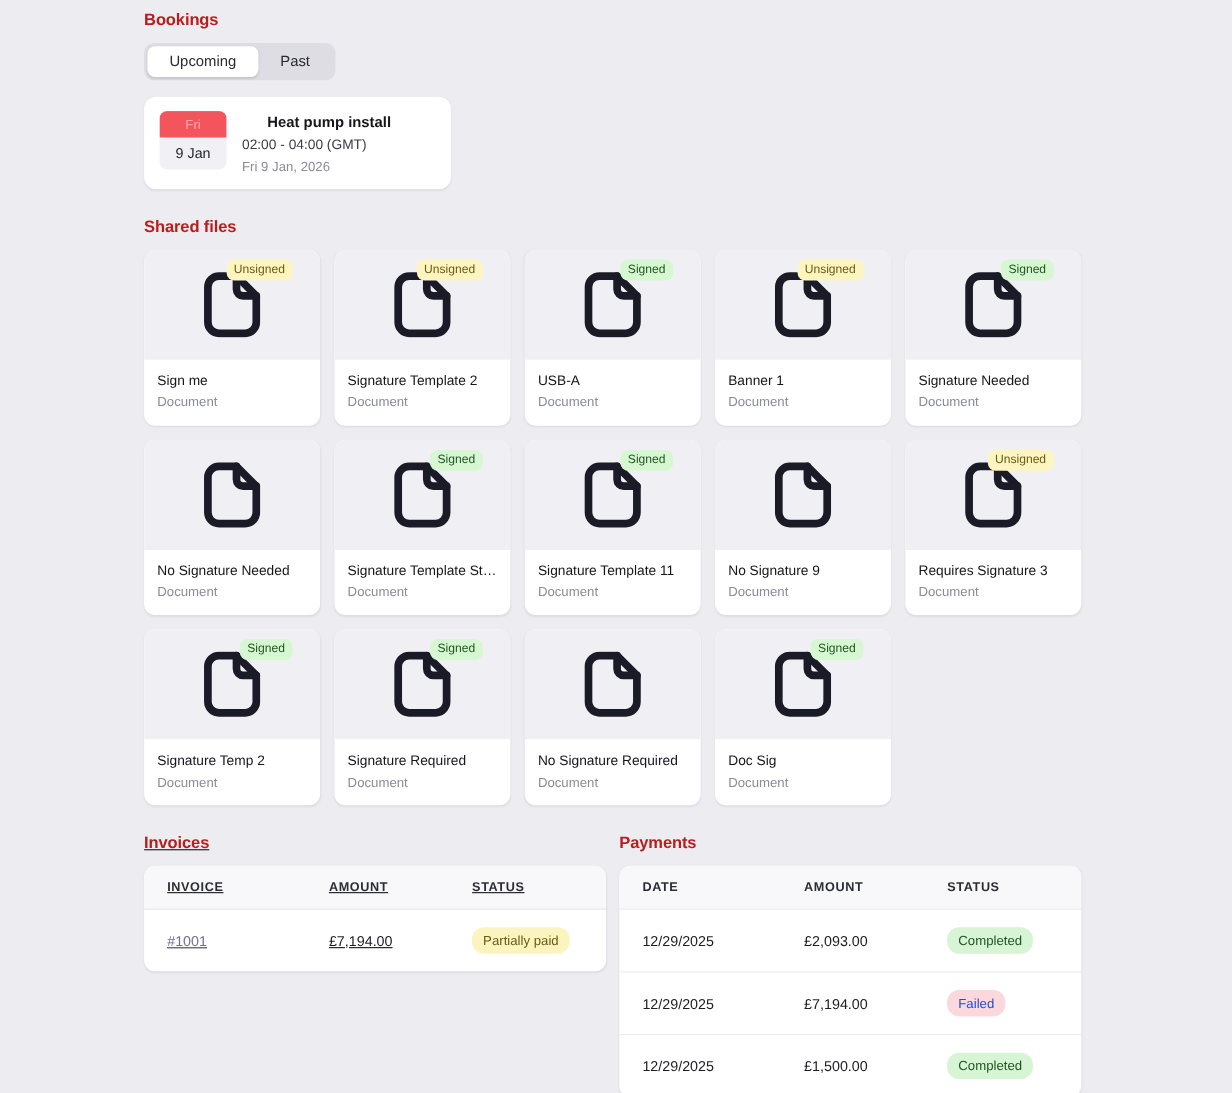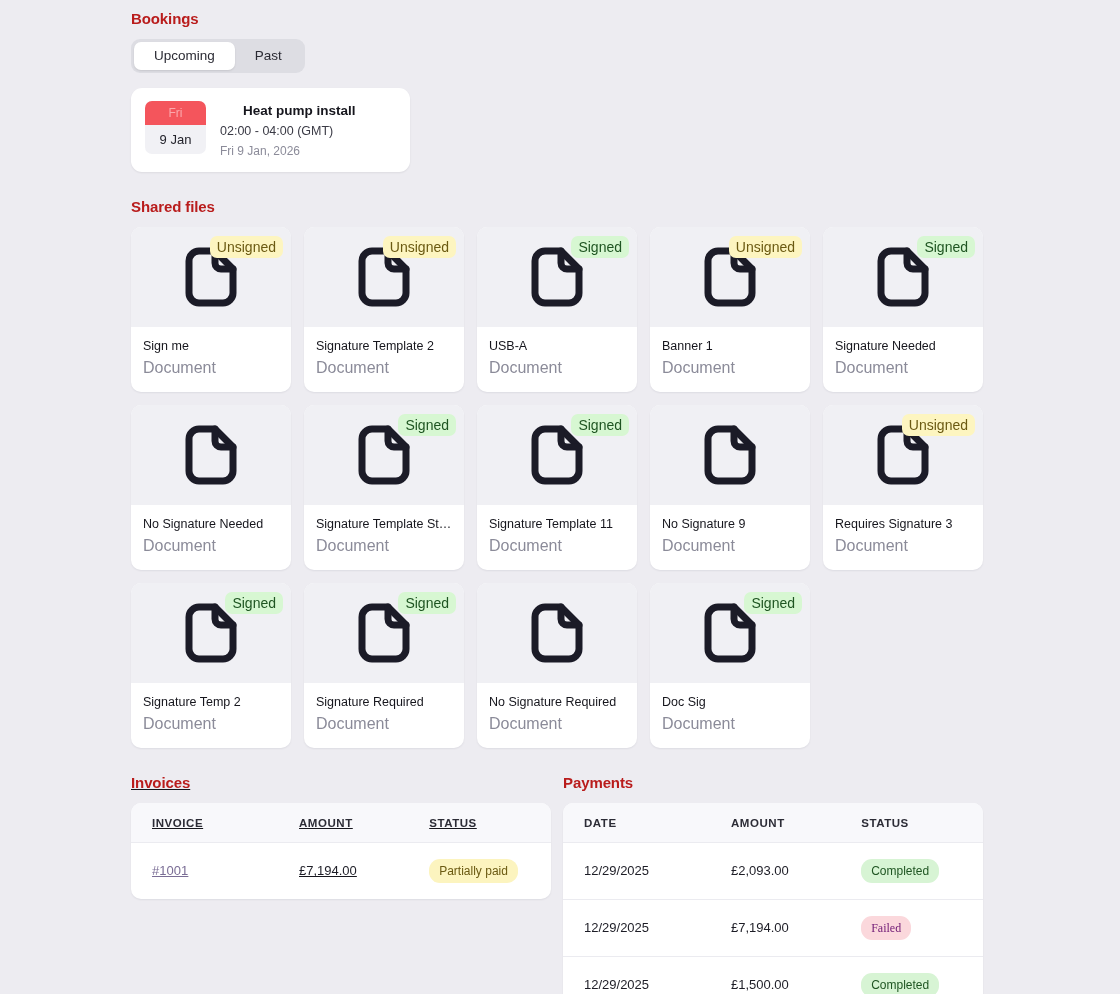--- a/index.html
+++ b/index.html
@@ -131,41 +131,41 @@
     height: 100px;
     background: #f0f0f4;
     display: flex;
     align-items: center;
     justify-content: center;
   }
   .file-thumb svg { display: block; }
   .badge {
     position: absolute;
     top: 9px;
-    right: 8px;
-    font-size: 14px;
+    right: 25px;
+    font-size: 11px;
     line-height: 1;
     padding: 4px 7px;
     border-radius: 7px;
     white-space: nowrap;
   }
   .badge.unsigned { background: #fdf5c0; color: #6b5a12; }
   .badge.signed   { background: #d7f7d2; color: #1f5522; }
 
   .file-meta { padding: 11px 12px 13px 12px; }
   .file-name {
     font-size: 12.5px;
     color: #16161d;
     line-height: 1.3;
     white-space: nowrap;
     overflow: hidden;
     text-overflow: ellipsis;
   }
   .file-type {
-    font-size: 16px;
+    font-size: 12px;
     color: #8b8b99;
     margin-top: 4px;
     line-height: 1.3;
   }
 
   
   .bottom {
     display: flex;
     gap: 12px;
     align-items: flex-start;
@@ -213,21 +213,21 @@
   .pill {
     display: inline-block;
     font-size: 12px;
     line-height: 1;
     padding: 6px 10px;
     border-radius: 11px;
     white-space: nowrap;
   }
   .pill.partial   { background: #fcf4bf; color: #6b5a12; }
   .pill.completed { background: #d7f4d4; color: #1f5522; }
-  .pill.failed    { background: #fbd8dc; color: #701a75; font-family: Liberation Serif, serif; }
+  .pill.failed    { background: #fbd8dc; color: #1d4ed8; }
 </style>
 </head>
 <body>
 
 <div class="page">
   <div class="inner">
 
     <section>
       <h2 class="section-title">Bookings</h2>
 

